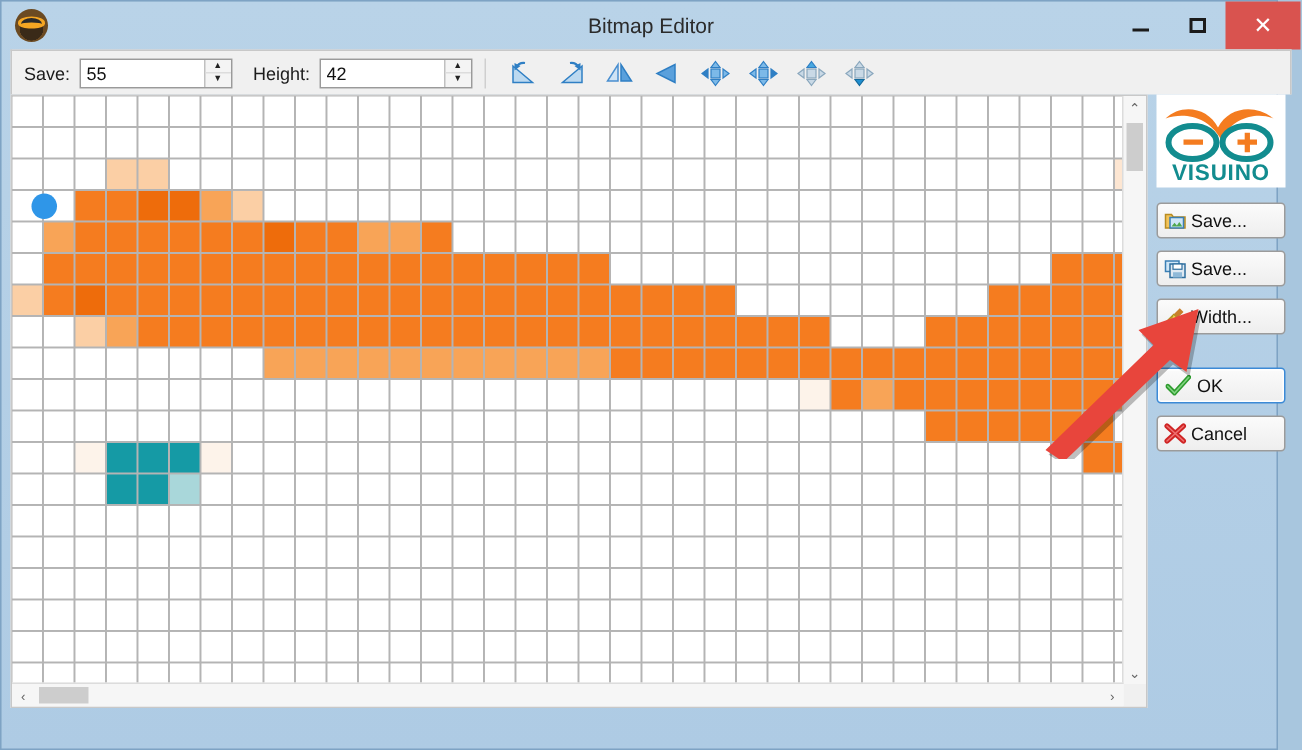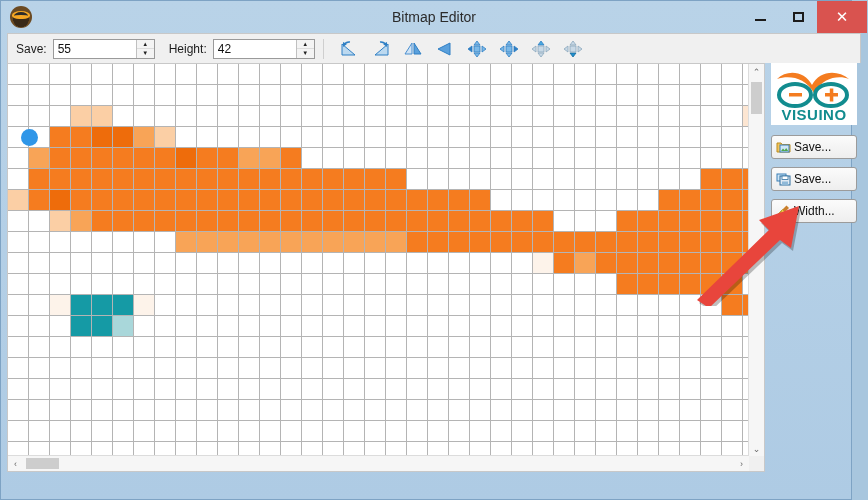--- a/index.html
+++ b/index.html
@@ -479,21 +479,39 @@
             <path d="M6.5 5.5L9 8l-3.5 4.5L2 10z" fill="#f2d84f" stroke="#b09020" stroke-width=".8"></path>
             <path d="M3 10.3l3-3.6" stroke="#b09020" stroke-width=".7" fill="none"></path>
           </svg>
       </span>
       <span>Width...</span>
     </div>
 
 
     <div class="gap"></div>
 
-
+    <div class="btn primary">
+      <span class="bi" style="width:26px">
+        <svg width="17" height="14" viewBox="0 0 17 14">
+            <path d="M1.5 7.5 L6 12 L15.5 1.5" fill="none" stroke="#2e9b2e" stroke-width="3.2" stroke-linecap="round" stroke-linejoin="round"></path>
+            <path d="M1.5 7.5 L6 12 L15.5 1.5" fill="none" stroke="#7fd37f" stroke-width="1.1" stroke-linecap="round"></path>
+          </svg>
+      </span>
+      <span>OK</span>
+    </div>
+
+    <div class="btn">
+      <span class="bi">
+        <svg width="15" height="14" viewBox="0 0 15 14">
+            <path d="M2 2 L13 12 M13 2 L2 12" stroke="#cf2424" stroke-width="3.4" stroke-linecap="round"></path>
+            <path d="M2 2 L13 12 M13 2 L2 12" stroke="#ef7070" stroke-width="1.1" stroke-linecap="round"></path>
+          </svg>
+      </span>
+      <span>Cancel</span>
+    </div>
   </div>
 
   <div class="annot">
     <svg width="120" height="110" viewBox="0 0 120 110">
       <g transform="translate(2,3)" opacity=".25">
         <path d="M6 104 L78 34 L68 24 L108 10 L100 52 L89 44 L18 112 Z" fill="#000"></path>
       </g>
       <path d="M6 104 L78 34 L68 24 L108 10 L100 52 L89 44 L18 112 Z" fill="#e8453c"></path>
     </svg>
   </div>

